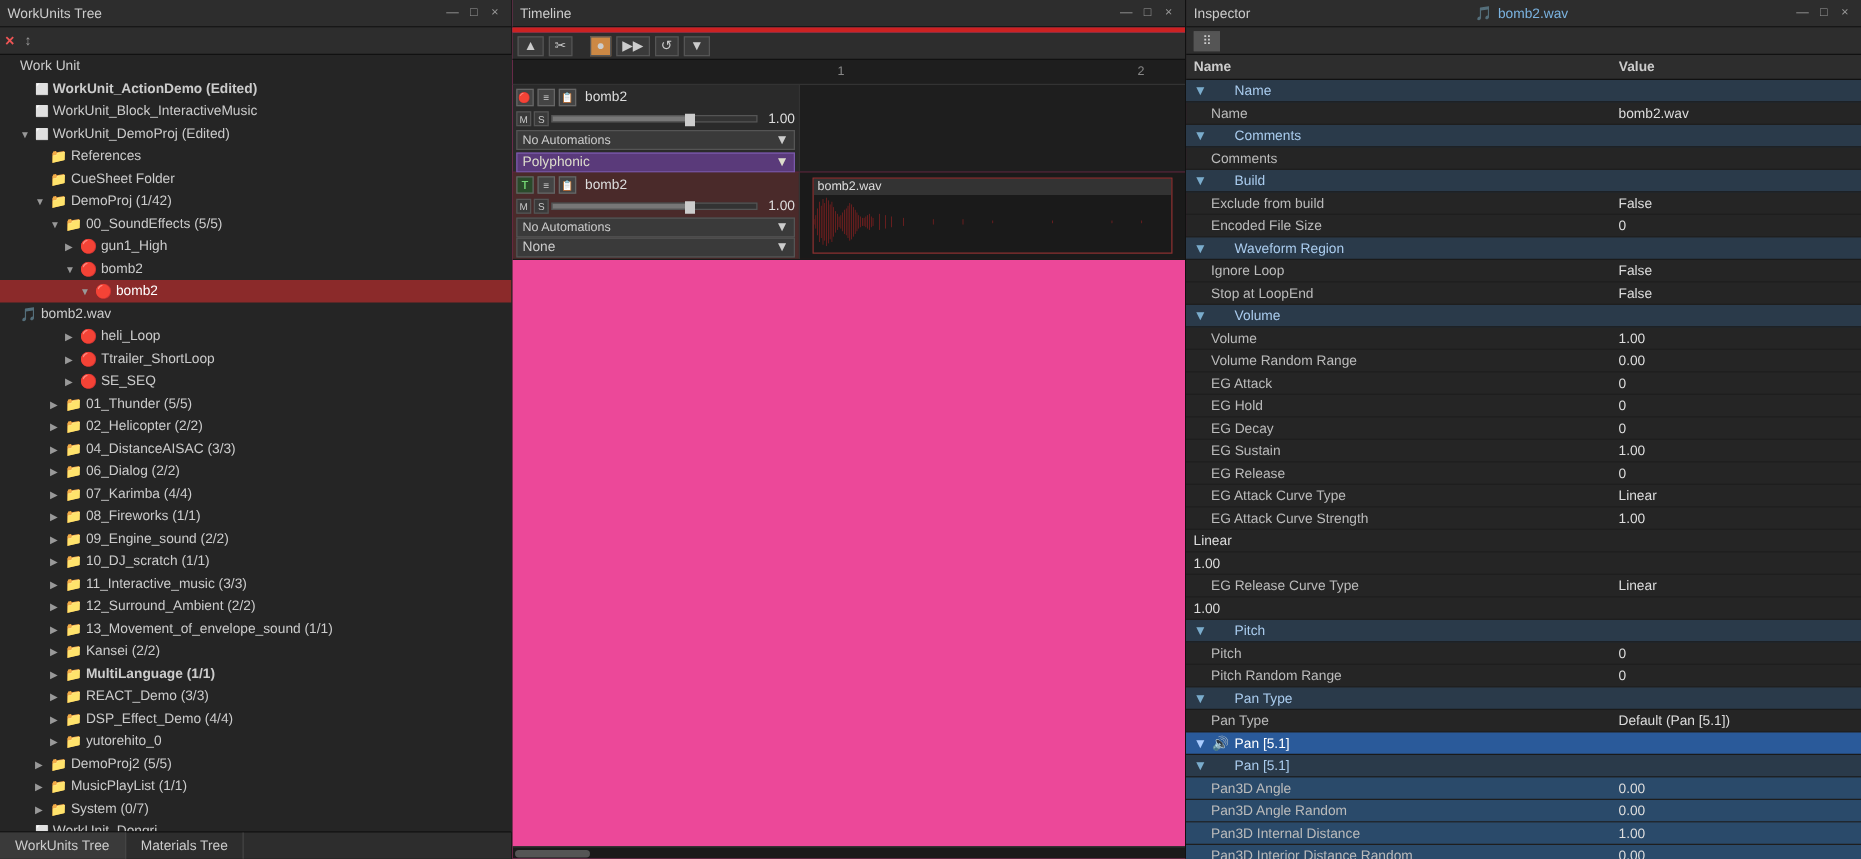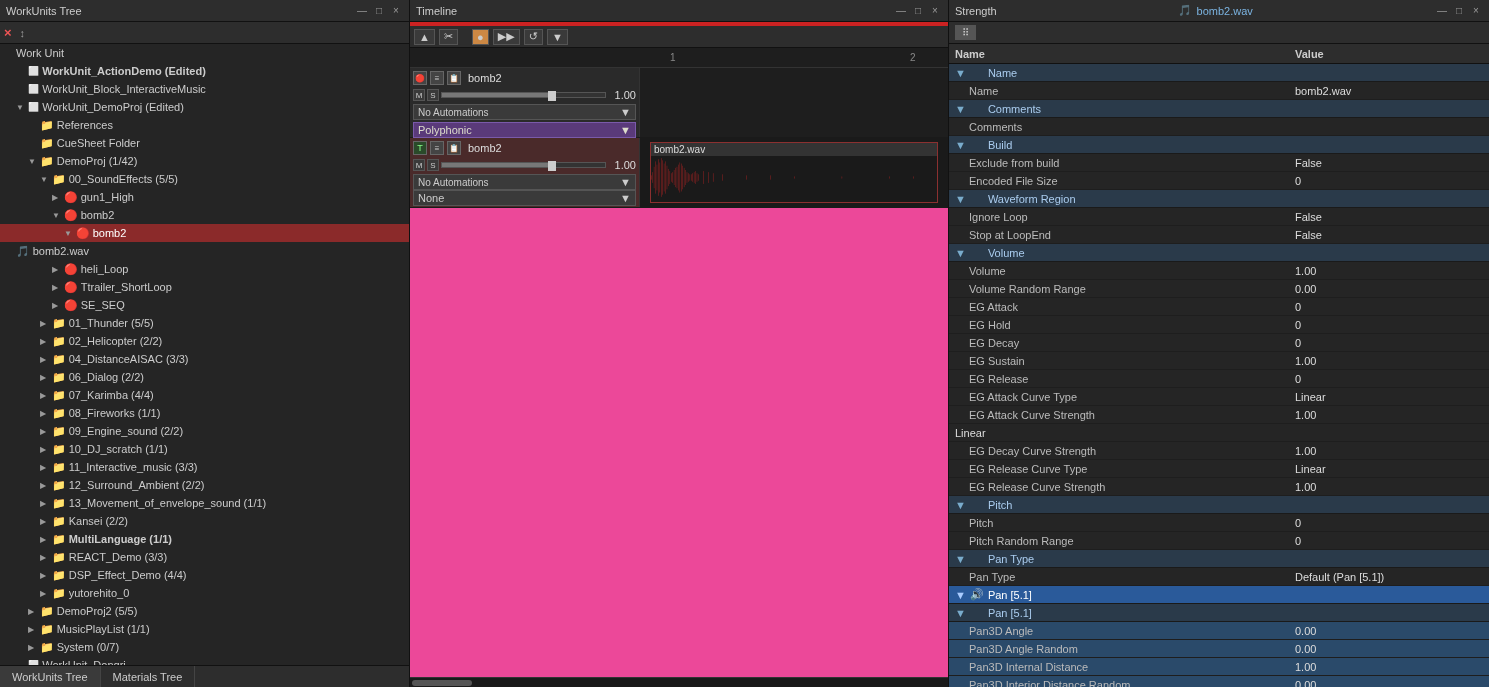--- a/index.html
+++ b/index.html
@@ -445,21 +445,21 @@
         </div>
       </div>
       <div class="scrollbar-h">
         <div class="scrollbar-thumb"></div>
       </div>
     </div>
   </div>
 
   <div class="panel-inspector">
     <div class="panel-header">
-      <span class="panel-header-title">Strength</span>
+      <span class="panel-header-title">Inspector</span>
       <div class="inspector-breadcrumb">
         <span style="color:#7bb3e0;">🎵</span>
         <span>bomb2.wav</span>
       </div>
       <div class="panel-header-icons">
         <span class="icon-btn">—</span>
         <span class="icon-btn">□</span>
         <span class="icon-btn">×</span>
       </div>
     </div>
@@ -556,29 +556,27 @@
           <span class="insp-value">Linear</span>
         </div>
         <div class="insp-row">
           <span class="insp-label">EG Attack Curve Strength</span>
           <span class="insp-value">1.00</span>
         </div>
         <div class="insp-row">
           <span class="insp-value">Linear</span>
         </div>
         <div class="insp-row">
-          <span class="insp-label">EG Decay Curve Strength</span>
           <span class="insp-value">1.00</span>
         </div>
         <div class="insp-row">
           <span class="insp-label">EG Release Curve Type</span>
           <span class="insp-value">Linear</span>
         </div>
         <div class="insp-row">
-          <span class="insp-label">EG Release Curve Strength</span>
           <span class="insp-value">1.00</span>
         </div>
         <div class="insp-section-header">
           <span style="color:#7aaccc;">▼</span>
           <span style="width:14px; display:inline-block;"></span>
           <span>Pitch</span>
         </div>
         <div class="insp-row">
           <span class="insp-label">Pitch</span>
           <span class="insp-value">0</span>

